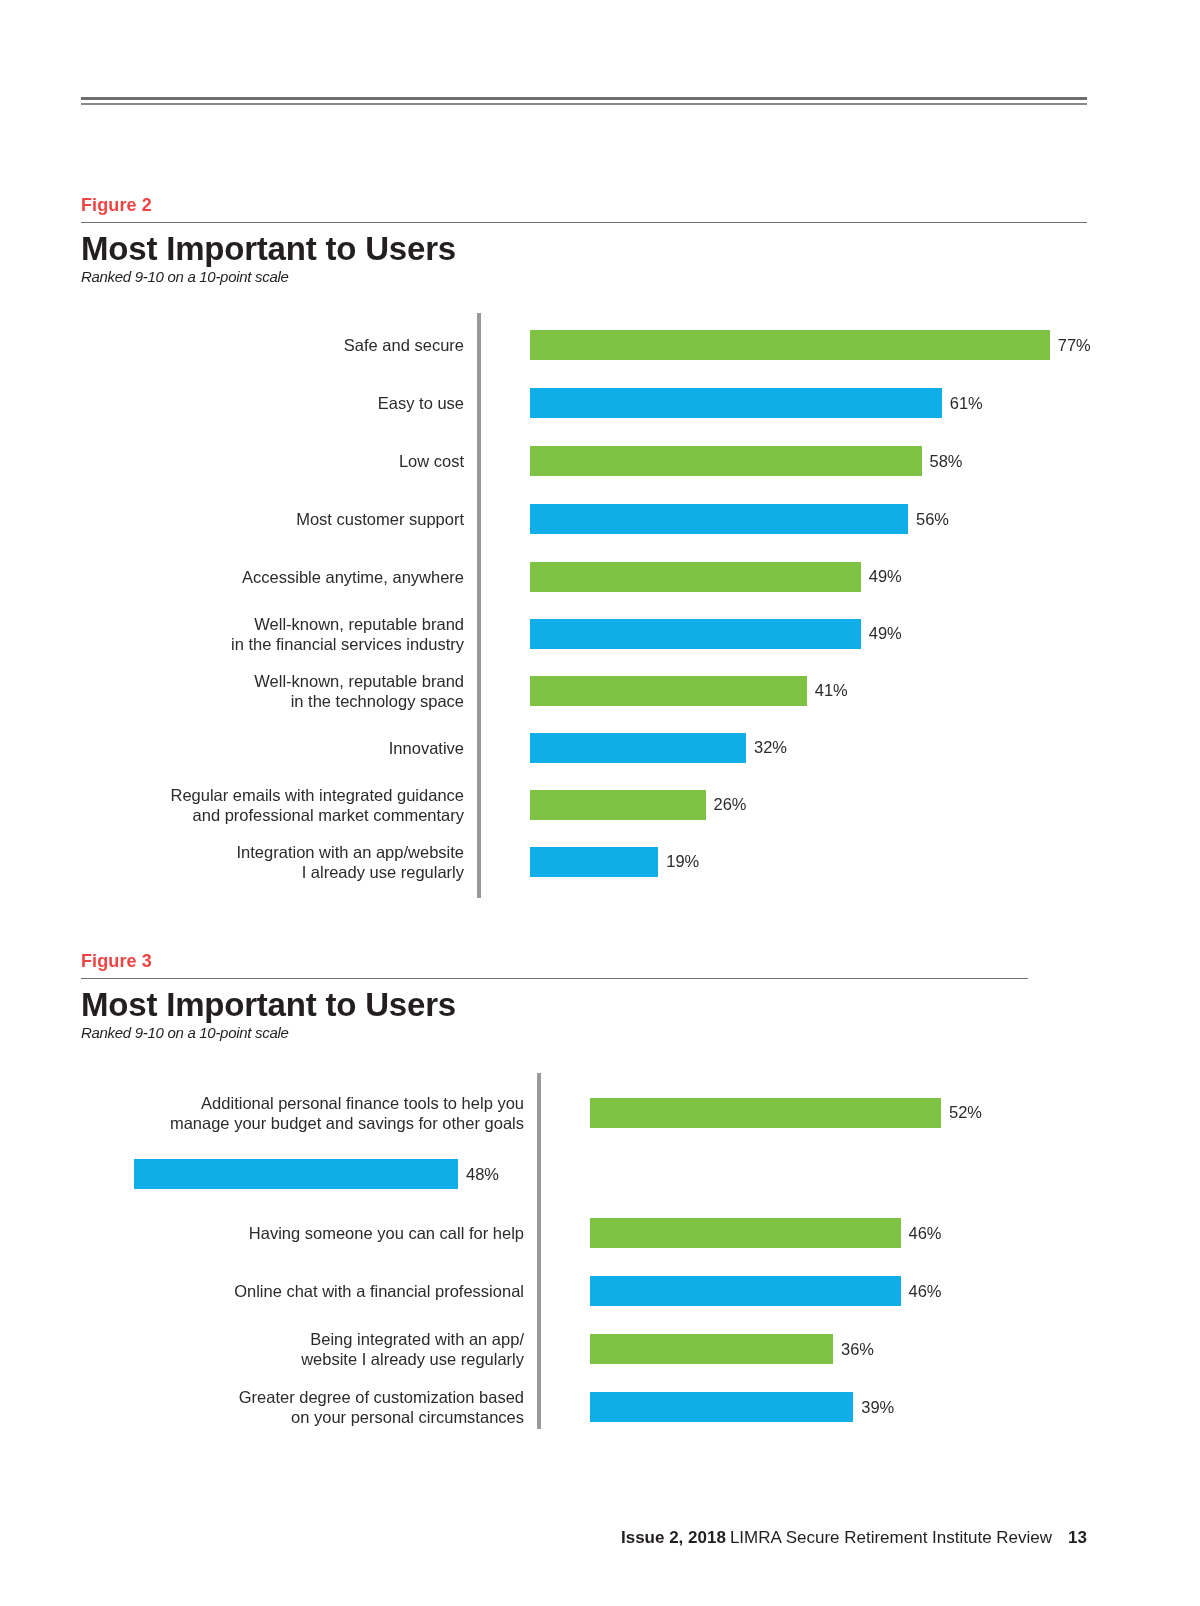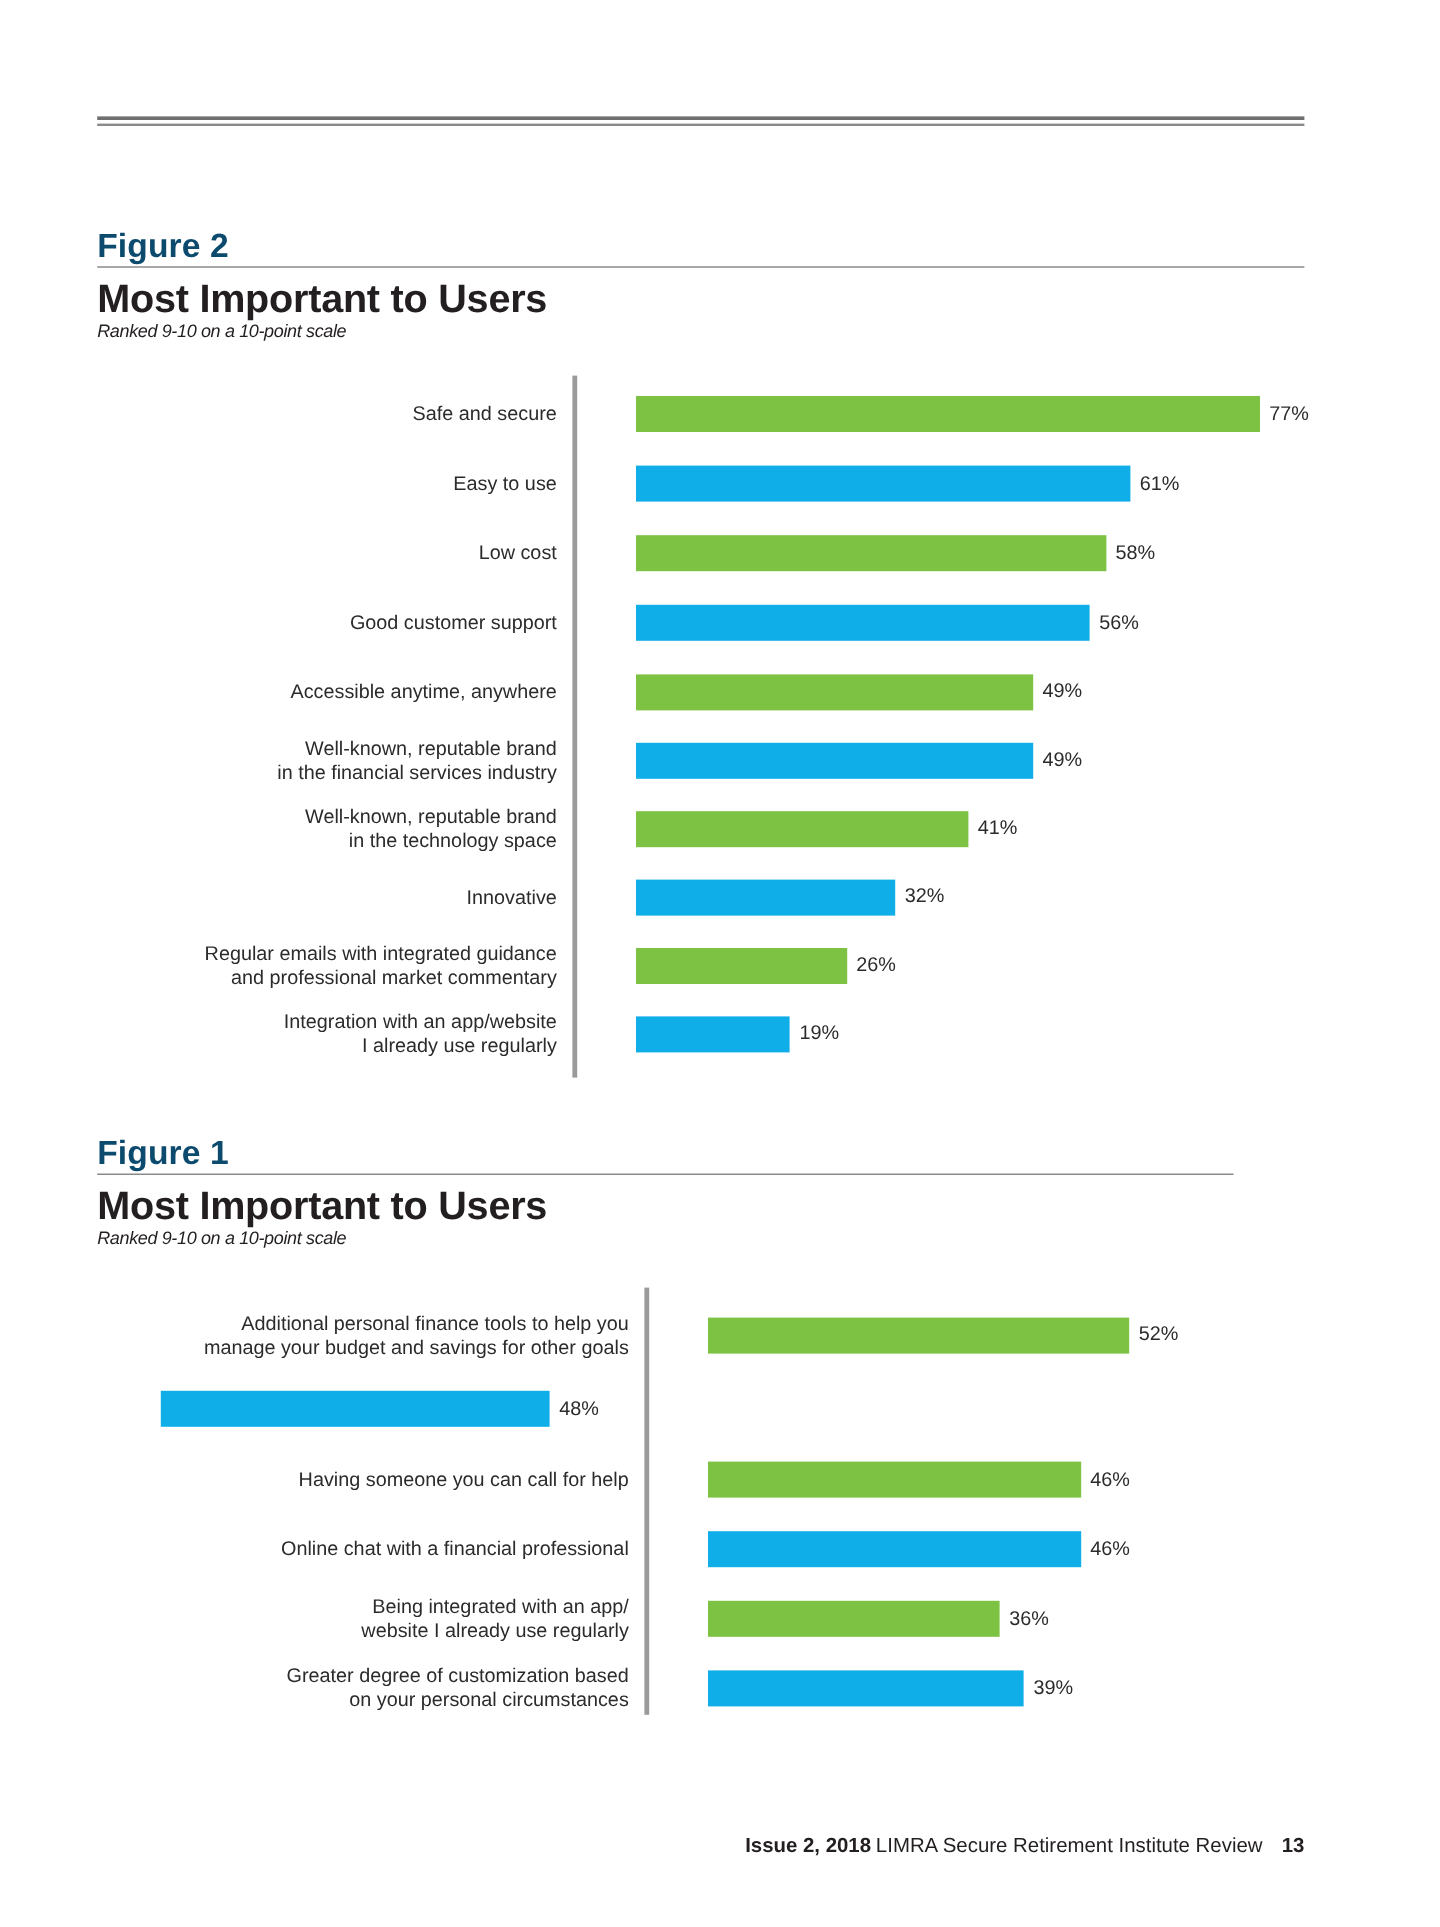--- a/index.html
+++ b/index.html
@@ -42,23 +42,23 @@
     height: 2px;
     background: #8a8a8a;
   }
 
   
   .figure-block {
     position: absolute;
     left: 81px;
   }
   .fig-label {
-    font-size: 28px;
+    font-size: 18px;
     font-weight: bold;
-    color: #0c4a6e;
+    color: #ef4444;
     letter-spacing: 0.1px;
     line-height: 26px;
   }
   .fig-underline {
     margin-top: 4px;
     height: 1px;
     background: #6e6e6e;
   }
   .fig-title {
     margin-top: 12px;
@@ -172,21 +172,21 @@
           </div>
         </div>
         <div class="chart-row" style="height: 58px;">
           <div class="cat-label" style="width: 396px;">Low cost</div>
           <div class="bar-area">
             <div class="bar green" style="width: 391.5px; margin-left: 5px;"></div>
             <div class="bar-value">58%</div>
           </div>
         </div>
         <div class="chart-row" style="height: 58px;">
-          <div class="cat-label" style="width: 396px;">Good customer support</div>
+          <div class="cat-label" style="width: 396px;">Most customer support</div>
           <div class="bar-area">
             <div class="bar blue" style="width: 378px; margin-left: 5px;"></div>
             <div class="bar-value">56%</div>
           </div>
         </div>
         <div class="chart-row" style="height: 57px;">
           <div class="cat-label" style="width: 396px;">Accessible anytime, anywhere</div>
           <div class="bar-area">
             <div class="bar green" style="width: 330.75px; margin-left: 5px;"></div>
             <div class="bar-value">49%</div>
@@ -228,21 +228,21 @@
 I already use regularly</div>
           <div class="bar-area">
             <div class="bar blue" style="width: 128.25px; margin-left: 5px;"></div>
             <div class="bar-value">19%</div>
           </div>
         </div>
       </div>
   </div>
 
   <div class="figure-block" style="top:948px; width:947px;">
-    <div class="fig-label">Figure 1</div>
+    <div class="fig-label">Figure 3</div>
     <div class="fig-underline"></div>
     <div class="fig-title">Most Important to Users</div>
     <div class="fig-subtitle">Ranked 9-10 on a 10-point scale</div>
   </div>
 
   <div class="chart" id="chart-1" style="top:1073px; width:1020px; height:356px;">
     <div class="axis-line" style="left:456px; top:0px; height:356px;"></div>
     <div class="rows" id="rows-1" style="padding-top: 8px;">
         <div class="chart-row" style="height: 63px;">
           <div class="cat-label" style="width: 456px; text-align: right;">Additional personal finance tools to help you

